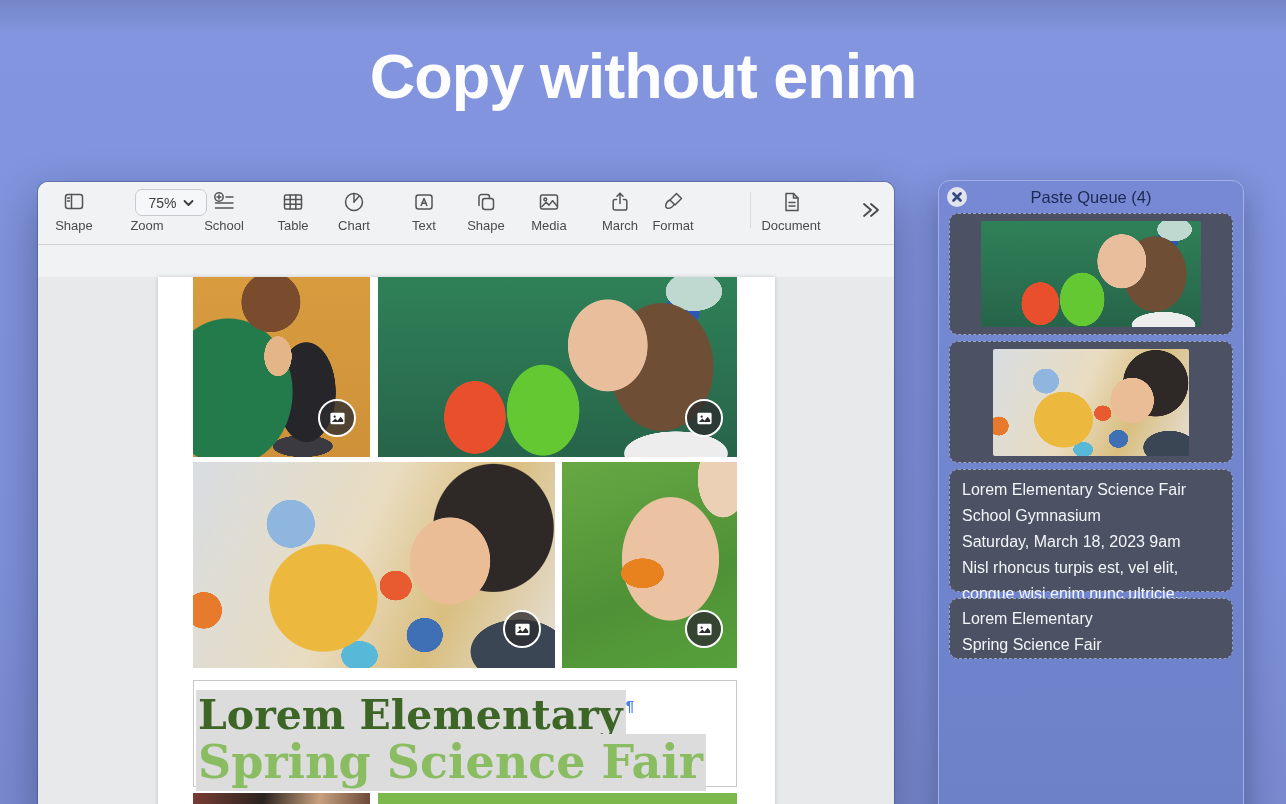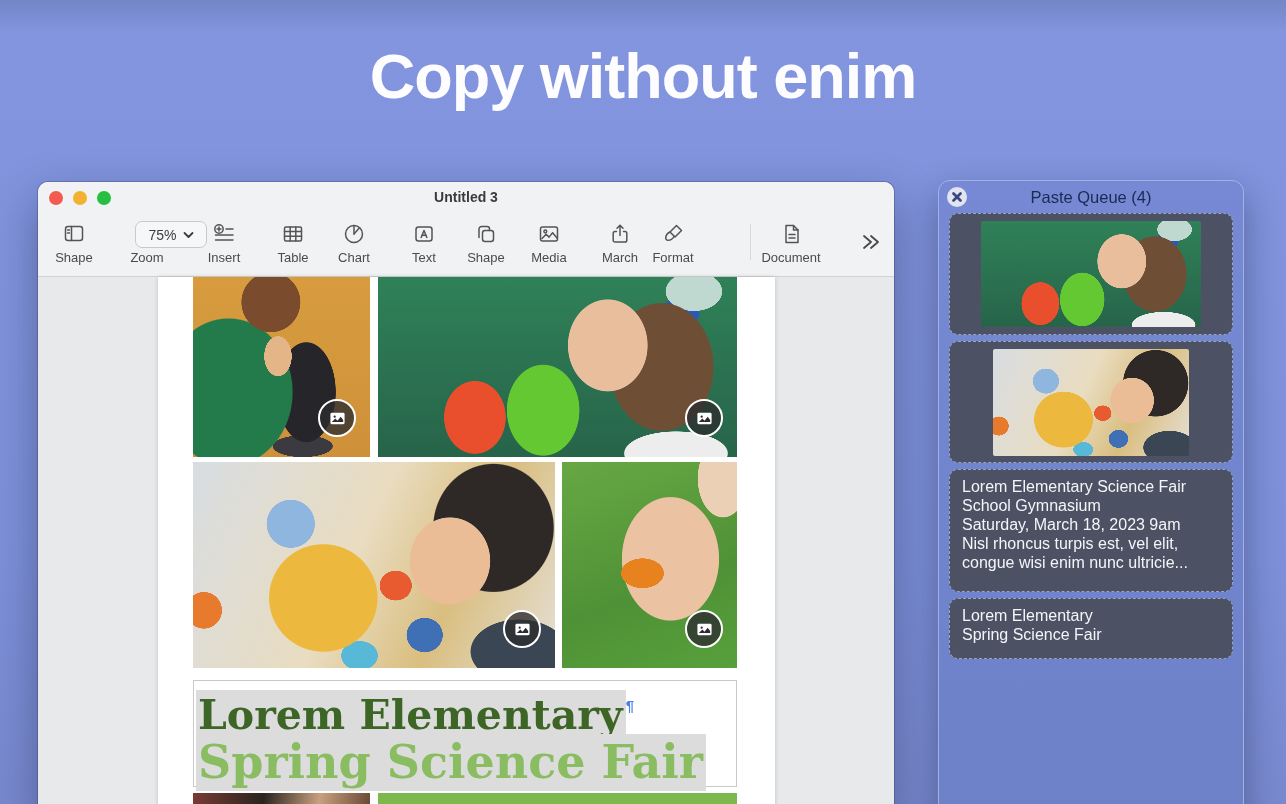--- a/index.html
+++ b/index.html
@@ -131,42 +131,36 @@
   .pq-title {
     position:absolute; top:7px; width:100%; text-align:center;
     font-size:16.5px; font-weight:500; color:#1B2A52;
   }
   .pq-item {
     position:absolute; left:10px; right:10px;
     background:#4C5263; border:1.5px dashed #98A4C5; border-radius:9px;
   }
   .pq-thumb { border-radius:2px; }
   .pq-text {
-    padding:7px 12px; color:#F3F5F9; font-size:16px; line-height:19px;
+    padding:7px 12px; color:#F3F5F9; font-size:16px; line-height:26px;
     white-space:pre-line; overflow:hidden;
   }
   .pq-gear { position:absolute; left:13px; bottom:13px; width:21px; height:21px; }
   .pq-clear {
     position:absolute; bottom:15px; width:100%; text-align:center;
     font-size:17px; color:#EAF0FE;
   }
 </style>
 </head>
 <body>
 
 <div class="hero-title">Copy without enim</div>
 
 <div class="pages-window">
 
-  <div class="titlebar">
-    <div class="traffic tl-red"></div>
-    <div class="traffic tl-yellow"></div>
-    <div class="traffic tl-green"></div>
-    <div class="win-title">Untitled 3</div>
-  </div>
 
   <div class="toolbar">
 
     <div class="tb-item" style="left:14px; width:44px;">
       <div class="tb-icon">
         <svg width="24" height="24" viewBox="0 0 24 24">
             <rect x="3.5" y="4.5" width="17" height="14" rx="2.5"></rect>
             <line x1="9.5" y1="4.5" x2="9.5" y2="18.5"></line>
             <line x1="5.5" y1="8" x2="7.5" y2="8"></line>
             <line x1="5.5" y1="11" x2="7.5" y2="11"></line>
@@ -189,21 +183,21 @@
       <div class="tb-icon">
         <svg width="24" height="24" viewBox="0 0 24 24">
             <circle cx="7" cy="7" r="4.2"></circle>
             <line x1="7" y1="5" x2="7" y2="9"></line>
             <line x1="5" y1="7" x2="9" y2="7"></line>
             <line x1="14" y1="7" x2="21" y2="7"></line>
             <line x1="3.5" y1="13" x2="21" y2="13"></line>
             <line x1="3.5" y1="18" x2="21" y2="18"></line>
           </svg>
       </div>
-      <div class="tb-label">Insert</div>
+      <div class="tb-label">School</div>
     </div>
 
     <div class="tb-item" style="left:231px; width:48px;">
       <div class="tb-icon">
         <svg width="24" height="24" viewBox="0 0 24 24">
             <rect x="3.5" y="5" width="17" height="14" rx="1.5"></rect>
             <line x1="3.5" y1="9.6" x2="20.5" y2="9.6"></line>
             <line x1="3.5" y1="14.2" x2="20.5" y2="14.2"></line>
             <line x1="9.2" y1="5" x2="9.2" y2="19"></line>
             <line x1="14.8" y1="5" x2="14.8" y2="19"></line>

